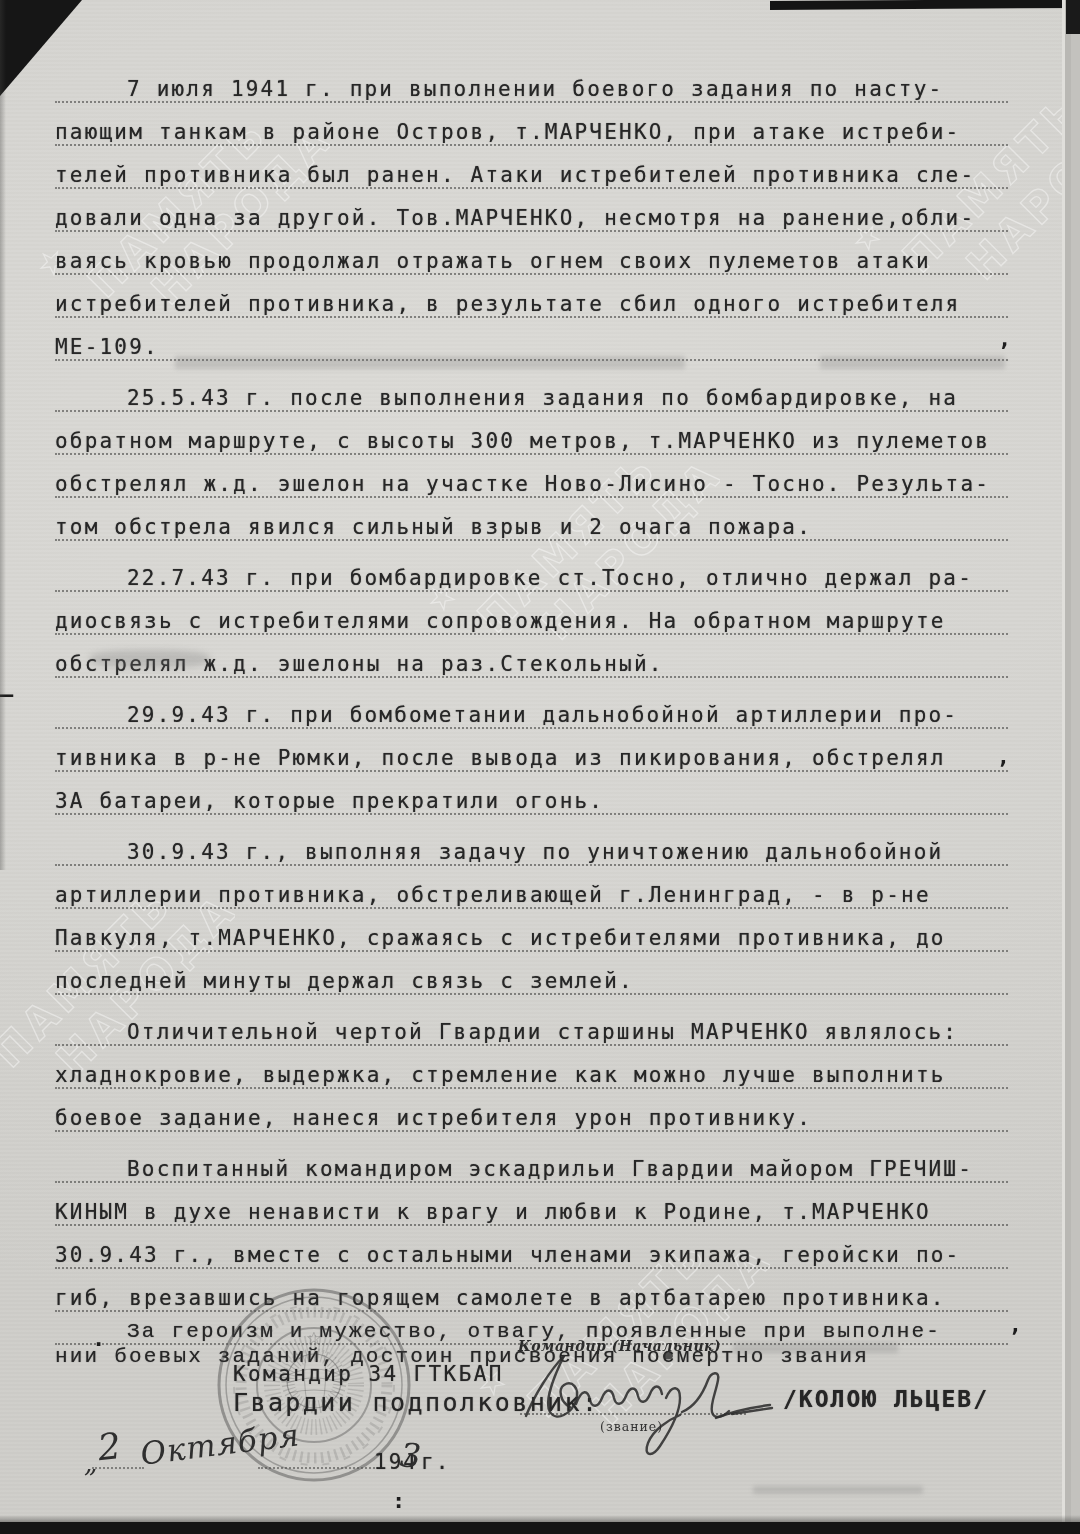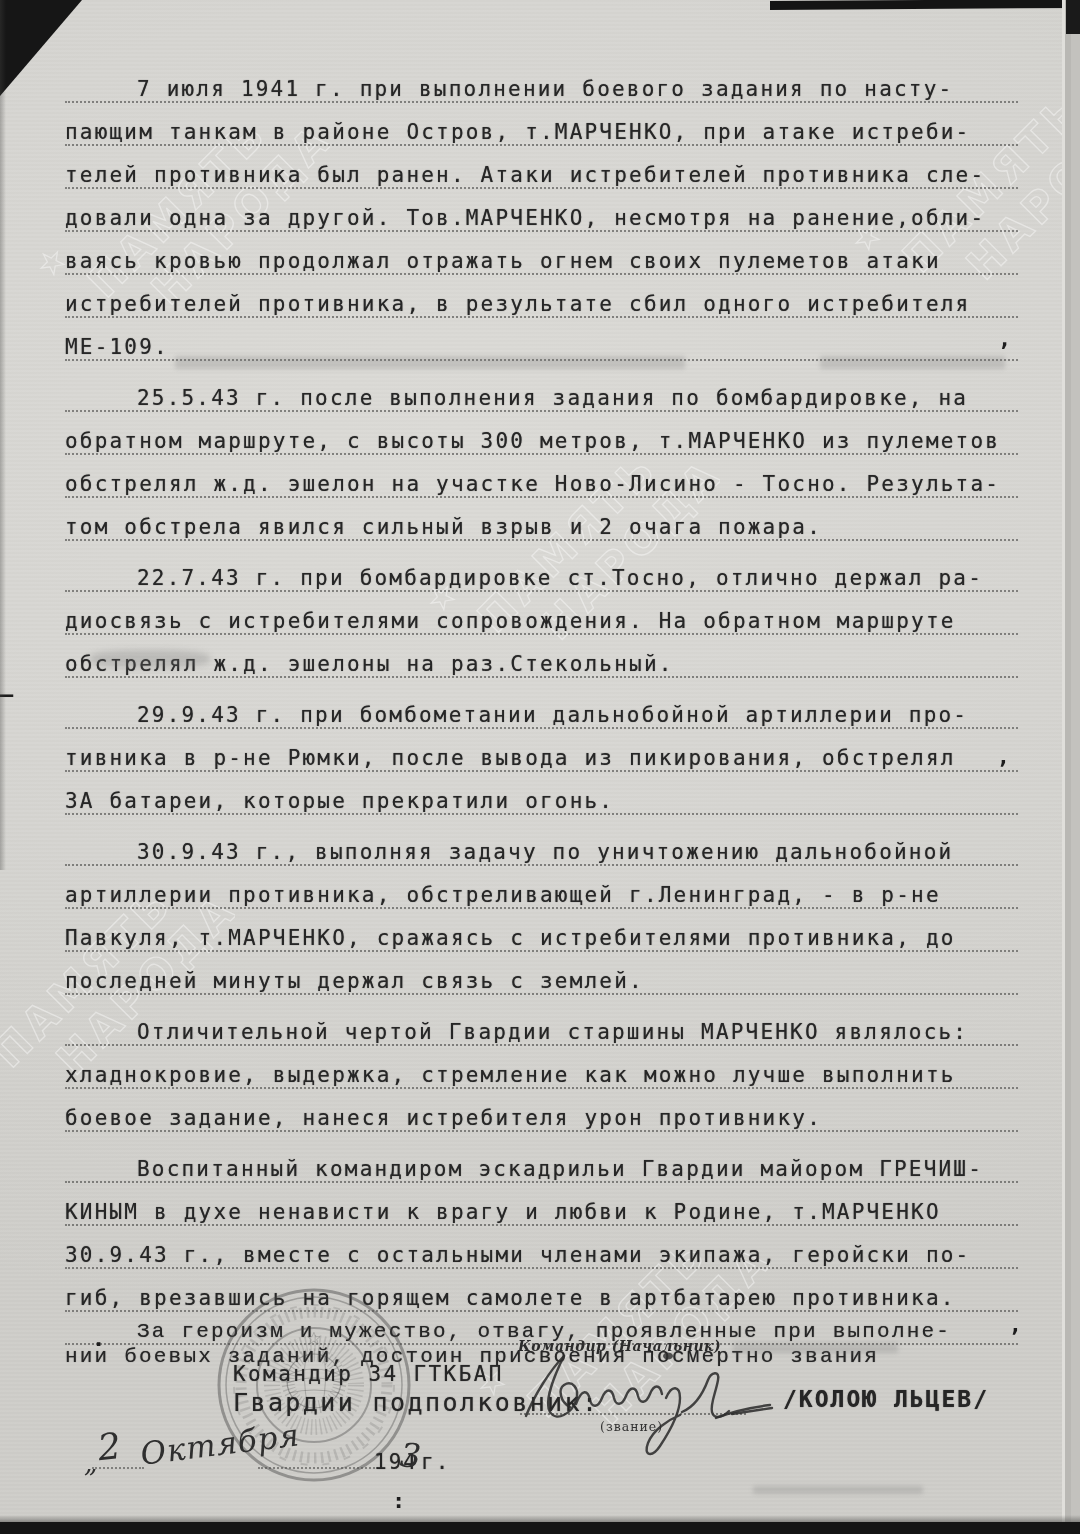--- a/index.html
+++ b/index.html
@@ -21,21 +21,21 @@
   .edge-right{position:absolute;right:0;top:0;width:18px;height:100%;
     background:linear-gradient(90deg,#e0dfdb 0 3px,#b9b8b4 3px 9px,#c3c2be 9px 100%);}
   .edge-right-corner{position:absolute;right:0;top:0;width:14px;height:34px;background:#1a1a1a;}
   .edge-bottom{position:absolute;left:0;bottom:0;width:100%;height:12px;background:#141414;}
   .edge-bottom-fade{position:absolute;left:0;bottom:12px;width:100%;height:7px;
     background:linear-gradient(180deg,rgba(80,80,78,0) 0,rgba(80,80,78,0.55) 100%);}
   .edge-left{position:absolute;left:0;top:0;width:6px;height:870px;
     background:linear-gradient(90deg,rgba(70,70,68,0.35),rgba(70,70,68,0));}
 
   
-  .doc-body{position:absolute;left:65px;top:60px;width:953px;}
+  .doc-body{position:absolute;left:55px;top:60px;width:953px;}
   .para{margin-bottom:8px;}
   .para.tight{margin-bottom:14px;font-family:Liberation Mono, monospace;}
   .text-line{
     height:41px;display:flex;align-items:flex-end;
     font-size:21px;letter-spacing:2.2px;color:#262626;
     text-shadow:0 0 1px rgba(40,40,40,0.65);
     white-space:nowrap;overflow:visible;
   }
   .text-line.ruled{border-bottom:2px dotted rgba(75,75,73,0.62);}
   .text-line.indent{padding-left:72px;}

